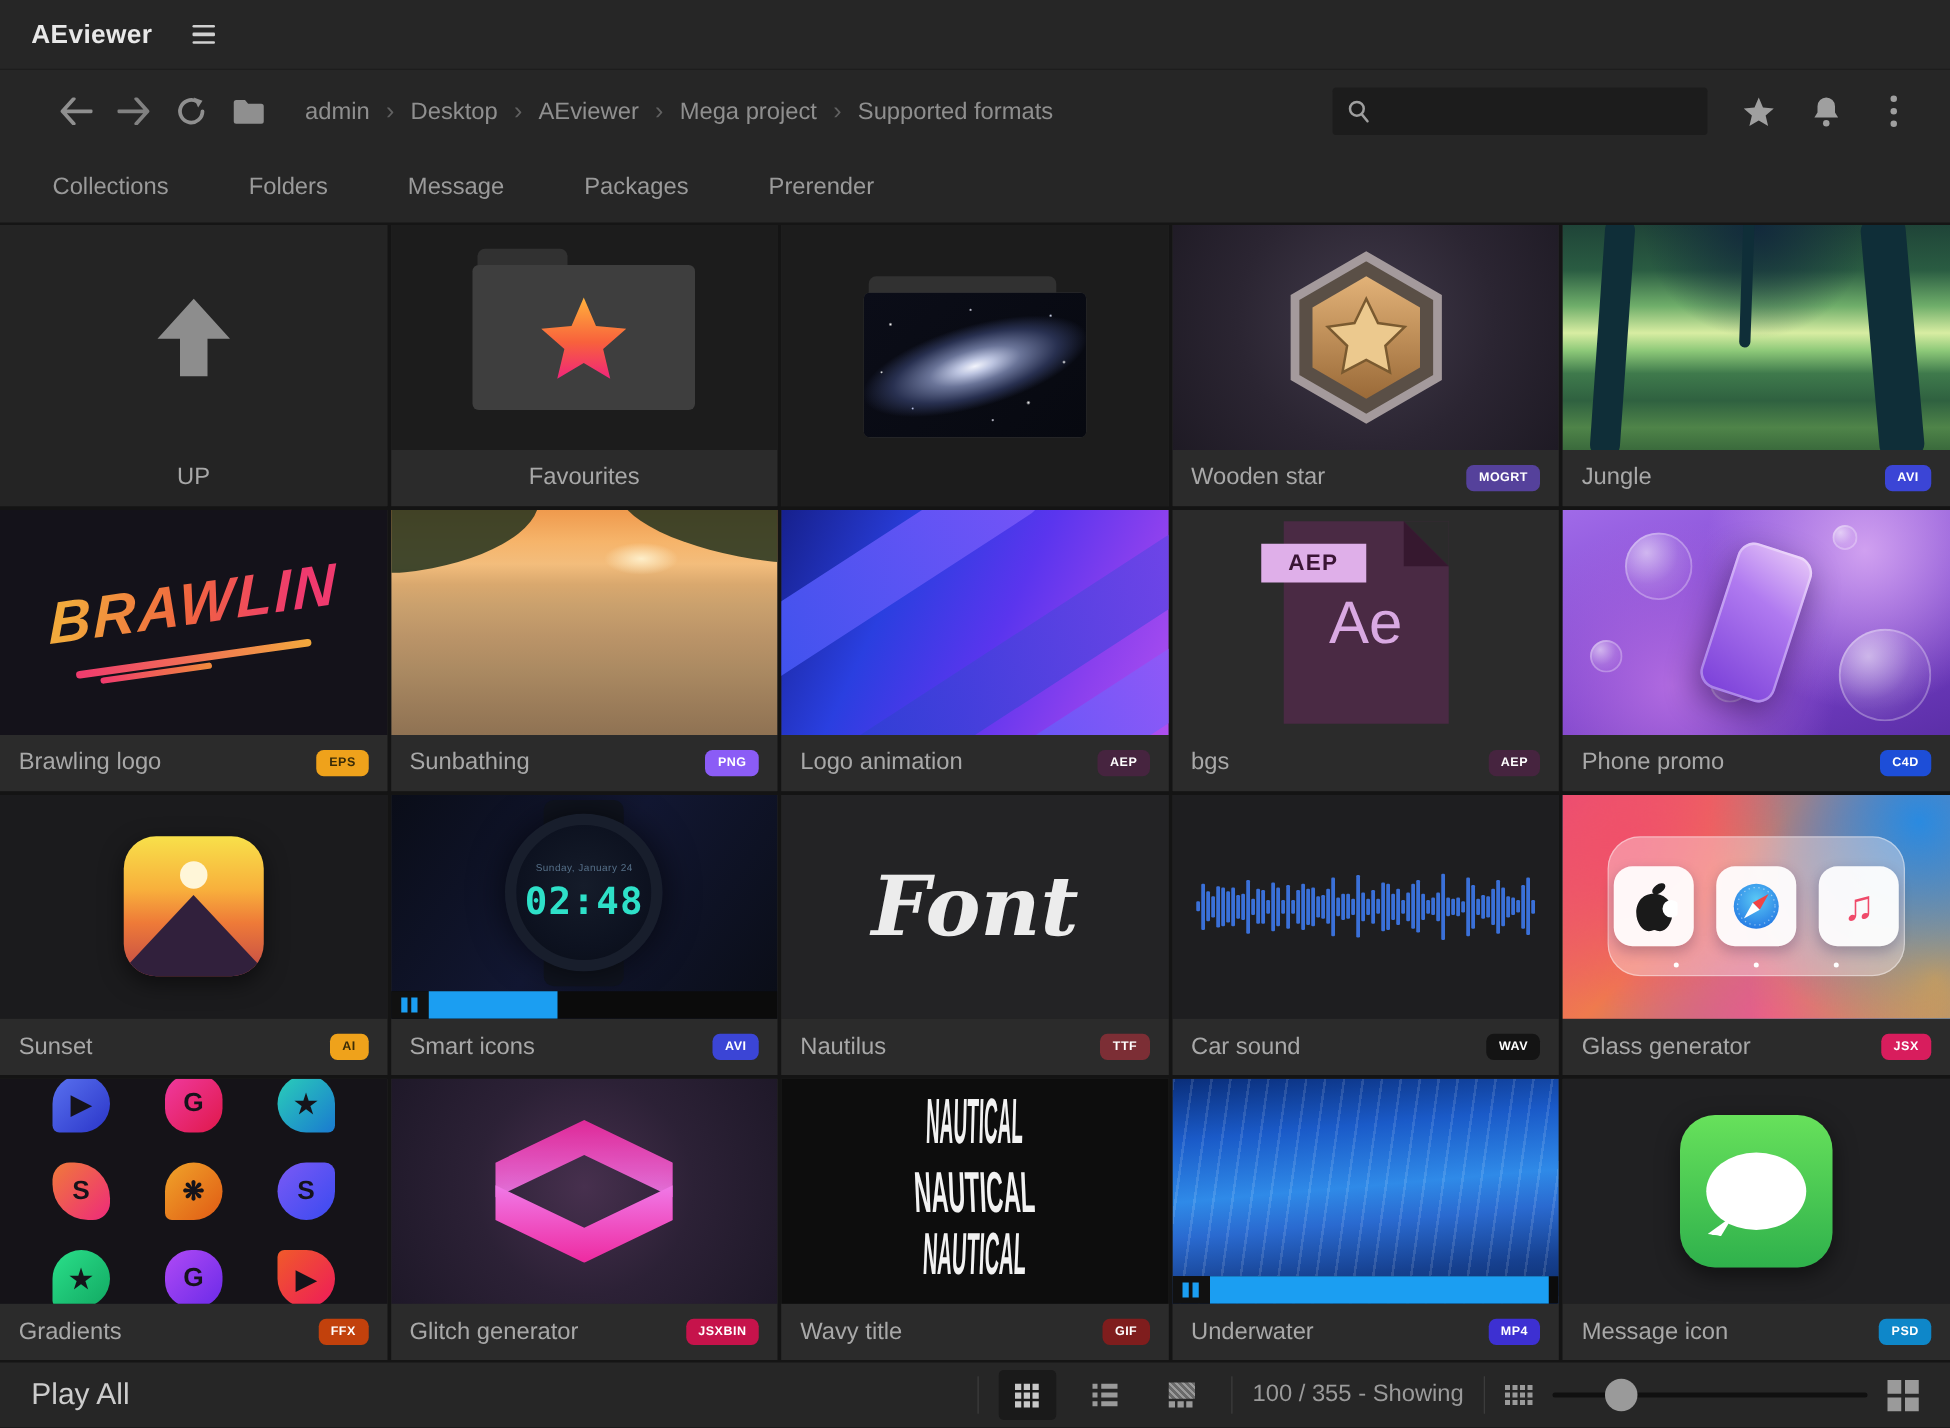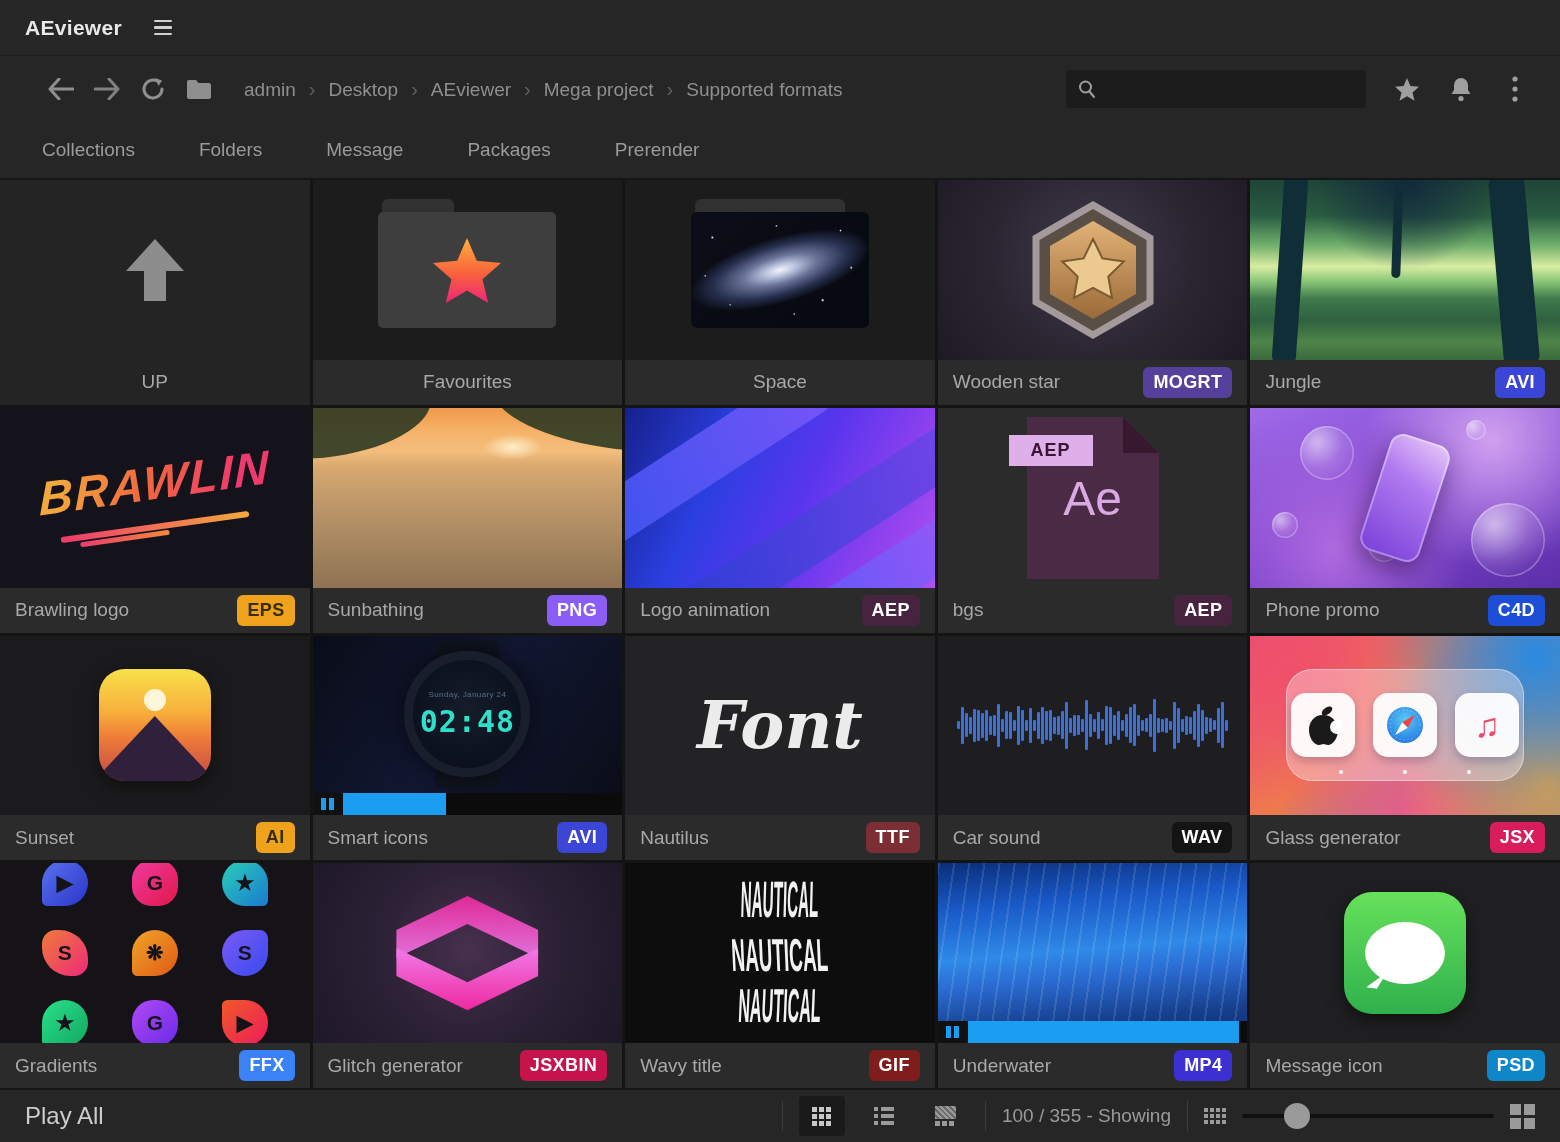--- a/index.html
+++ b/index.html
@@ -29,21 +29,21 @@
   .tabbar { height:58px; display:flex; align-items:center; padding:0 42px; gap:64px; background:#262626; font-size:19px; color:#9a9a9a; border-bottom:2px solid #151515; }
   .tab { cursor:pointer; }
 
   
   .grid { flex:1; display:grid; grid-template-columns:repeat(5,1fr); grid-auto-rows:1fr; gap:3px; background:#141414; overflow:hidden; }
   .tile { background:#262626; display:flex; flex-direction:column; overflow:hidden; cursor:pointer; }
   .thumb { flex:1; position:relative; overflow:hidden; display:flex; align-items:center; justify-content:center; }
   .caption { height:45px; min-height:45px; background:#2b2b2b; display:flex; align-items:center; padding:0 15px; }
   .caption .name { color:#a8a8a8; font-size:19px; white-space:nowrap; overflow:hidden; }
   .caption.centered { justify-content:center; }
-  .badge { margin-left:auto; flex:none; font-size:18px; font-weight:bold; padding:5px 10px; border-radius:6px; letter-spacing:.4px; }
+  .badge { margin-left:auto; flex:none; font-size:10px; font-weight:bold; padding:5px 10px; border-radius:6px; letter-spacing:.4px; }
 
   
   .t-up, .t-up .caption { background:#242424; }
 
   
   .folderwrap { position:relative; width:178px; height:116px; }
   .folder-tab { position:absolute; top:-13px; left:4px; width:72px; height:22px; background:#313131; border-radius:6px 6px 0 0; }
   .folder-tab2 { position:absolute; top:-13px; left:4px; width:150px; height:22px; background:#313131; border-radius:6px 6px 0 0; }
   .folder-body { position:absolute; inset:0; background:#3e3e3e; border-radius:5px; display:flex; align-items:center; justify-content:center; overflow:hidden; }
   .t-favourites .thumb, .t-space .thumb { background:#1c1c1c; }
@@ -338,23 +338,20 @@
         <div class="folderwrap">
           <div class="folder-tab2"></div>
           <div class="folder-body">
             <div class="galaxy">
                 <div class="core"></div>
                 <div class="stars"></div>
               </div>
           </div>
         </div>
       </div>
-      <div class="caption centered">
-          <span class="name">Space</span>
-        </div>
     </div>
 
     <div class="tile t-wooden">
       <div class="thumb">
         <svg width="130" height="142" viewBox="0 0 130 142">
           <defs>
               <linearGradient id="woodg" x1="0" y1="0" x2="0" y2="1">
             <stop offset="0" stop-color="#e2b278"></stop>
                 <stop offset="1" stop-color="#9a6a38"></stop>
           </linearGradient>
@@ -625,21 +622,21 @@
           <div class="glogo g4">S</div>
           <div class="glogo g5">❋</div>
           <div class="glogo g6">S</div>
           <div class="glogo g7">★</div>
           <div class="glogo g8">G</div>
           <div class="glogo g9">▶</div>
         </div>
       </div>
       <div class="caption">
         <span class="name">Gradients</span>
-        <span class="badge" style="background-color: #3b82f6; color: rgb(255, 255, 255);">FFX</span>
+        <span class="badge" style="background-color: #c2410c; color: rgb(255, 255, 255);">FFX</span>
       </div>
     </div>
 
     <div class="tile t-glitch">
       <div class="thumb">
         <div class="chev topflip"></div>
         <div class="chev"></div>
       </div>
       <div class="caption">
         <span class="name">Glitch generator</span>

